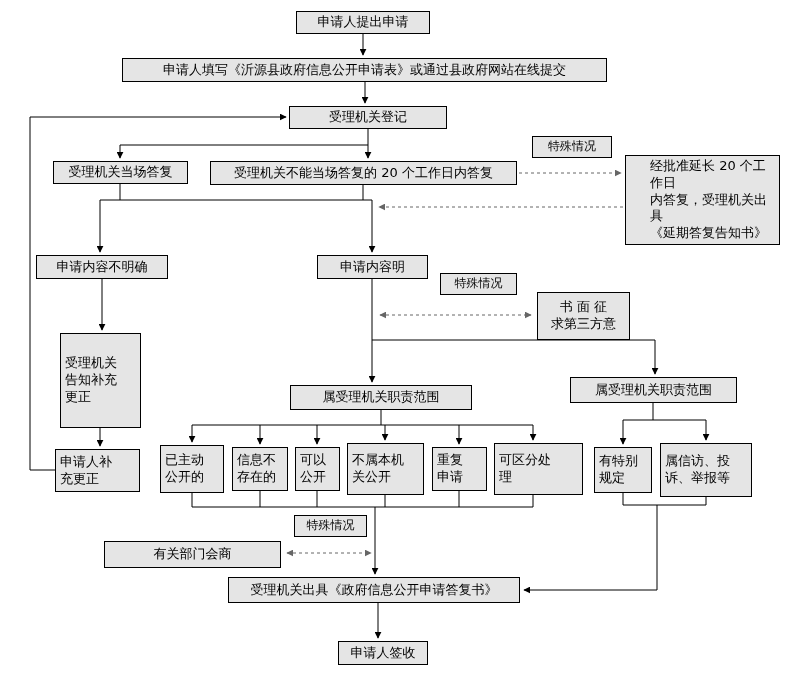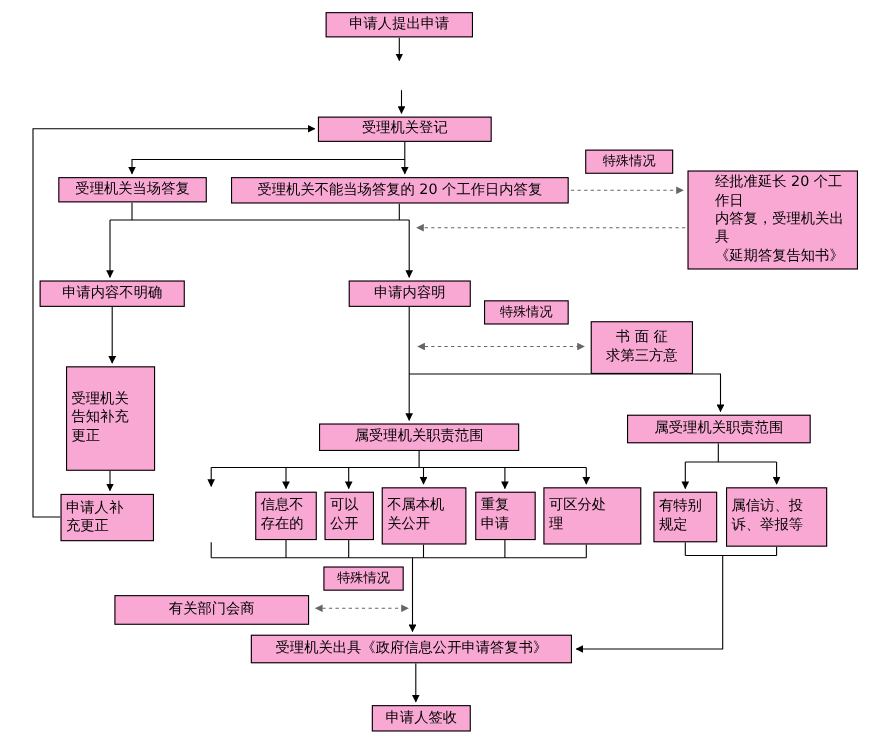--- a/index.html
+++ b/index.html
@@ -4,21 +4,21 @@
 <style>
   * { margin:0; padding:0; box-sizing:border-box; }
   html,body { background:#ffffff; }
   body { font-family:"DejaVu Sans","Liberation Sans",sans-serif; }
   #canvas {
     position:relative; width:804px; height:674px;
     background:#ffffff; overflow:hidden; color:#000;
   }
   #connectors { position:absolute; left:0; top:0; width:804px; height:674px; }
   .node {
-    position:absolute; border:1px solid #000; background:#f9a8d4;
+    position:absolute; border:1px solid #000; background:#e5e5e5;
     display:flex; align-items:center; justify-content:center;
     text-align:center; font-size:13px; line-height:1.3;
     white-space:pre-line; color:#000;
   }
   .node.left { justify-content:flex-start; text-align:left; padding:1px 4px; }
   .node.label { font-size:12px; }
 </style>
 </head>
 <body>
 
@@ -78,39 +78,42 @@
 
     <g stroke="#666666" stroke-width="1" fill="none" stroke-dasharray="3 3">
       <path d="M519,173 H621" marker-end="url(#arrowg)"></path>
       <path d="M623,207 H379" marker-end="url(#arrowg)"></path>
       <path d="M380,315 H531" marker-start="url(#arrowg)" marker-end="url(#arrowg)"></path>
       <path d="M287,553 H371" marker-start="url(#arrowg)" marker-end="url(#arrowg)"></path>
     </g>
   </svg>
 
   <div class="node" style="left:296px; top:11px;  width:134px; height:23px;">申请人提出申请</div>
+  <div class="node" style="left:122px; top:58px;  width:485px; height:24px;">申请人填写《沂源县政府信息公开申请表》或通过县政府网站在线提交</div>
   <div class="node" style="left:289px; top:106px; width:158px; height:23px;">受理机关登记</div>
   <div class="node label" style="left:532px; top:136px; width:80px; height:22px;">特殊情况</div>
   <div class="node" style="left:53px;  top:161px; width:135px; height:23px;">受理机关当场答复</div>
   <div class="node" style="left:210px; top:161px; width:307px; height:24px;">受理机关不能当场答复的 20 个工作日内答复</div>
   <div class="node left" style="left:625px; top:155px; width:155px; height:90px;padding-left:24px;">经批准延长 20 个工作日
 内答复，受理机关出具
 《延期答复告知书》</div>
   <div class="node" style="left:36px;  top:255px; width:132px; height:24px;">申请内容不明确</div>
   <div class="node" style="left:317px; top:255px; width:111px; height:24px;">申请内容明</div>
   <div class="node label" style="left:440px; top:273px; width:77px; height:22px;">特殊情况</div>
   <div class="node" style="left:537px; top:292px; width:93px; height:48px;">书 面 征
 求第三方意</div>
   <div class="node left" style="left:60px; top:333px; width:81px; height:95px;">受理机关
 告知补充
 更正</div>
   <div class="node" style="left:290px; top:385px; width:182px; height:25px;">属受理机关职责范围</div>
   <div class="node" style="left:570px; top:377px; width:167px; height:26px;">属受理机关职责范围</div>
   <div class="node left" style="left:55px; top:449px; width:85px; height:43px;">申请人补
 充更正</div>
+  <div class="node left" style="left:160px; top:445px; width:64px; height:48px;">已主动
+公开的</div>
   <div class="node left" style="left:232px; top:447px; width:56px; height:44px;">信息不
 存在的</div>
   <div class="node left" style="left:295px; top:447px; width:45px; height:44px;">可以
 公开</div>
   <div class="node left" style="left:347px; top:443px; width:77px; height:52px;">不属本机
 关公开</div>
   <div class="node left" style="left:432px; top:447px; width:55px; height:44px;">重复
 申请</div>
   <div class="node left" style="left:494px; top:443px; width:89px; height:52px;">可区分处
 理</div>

